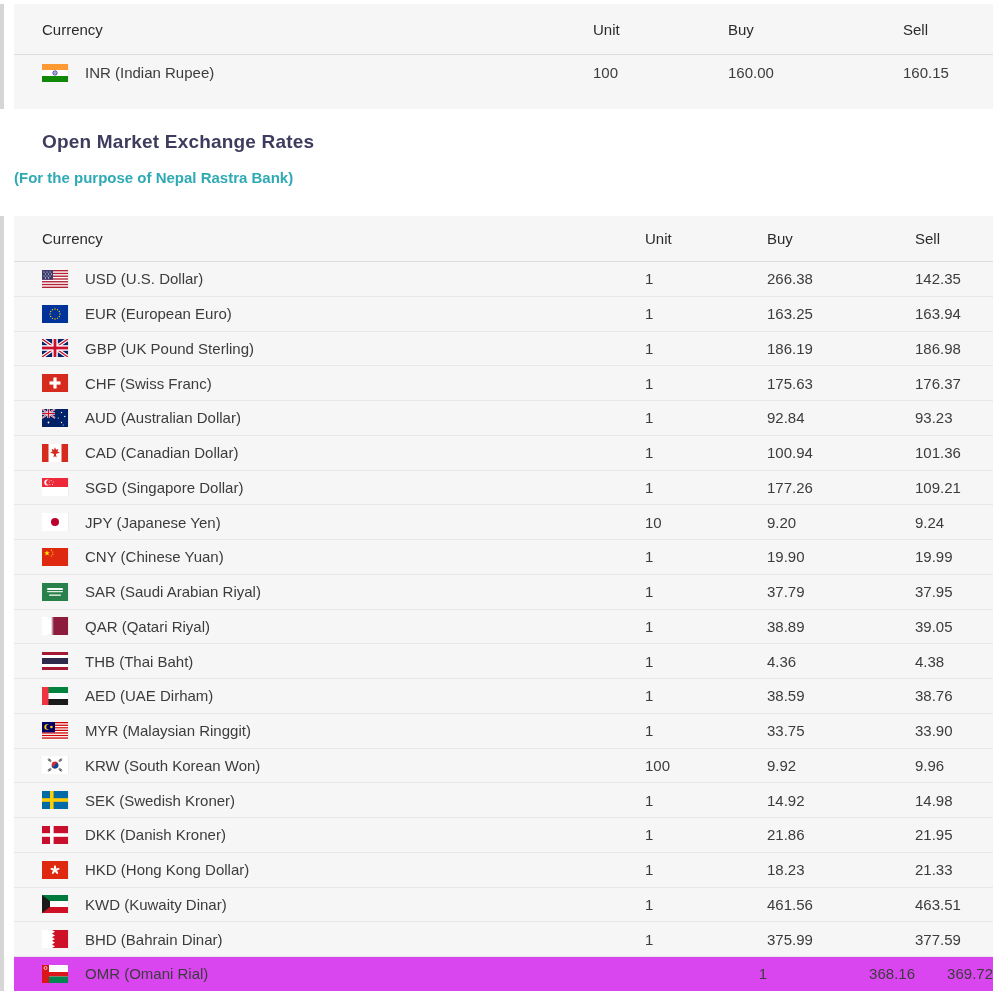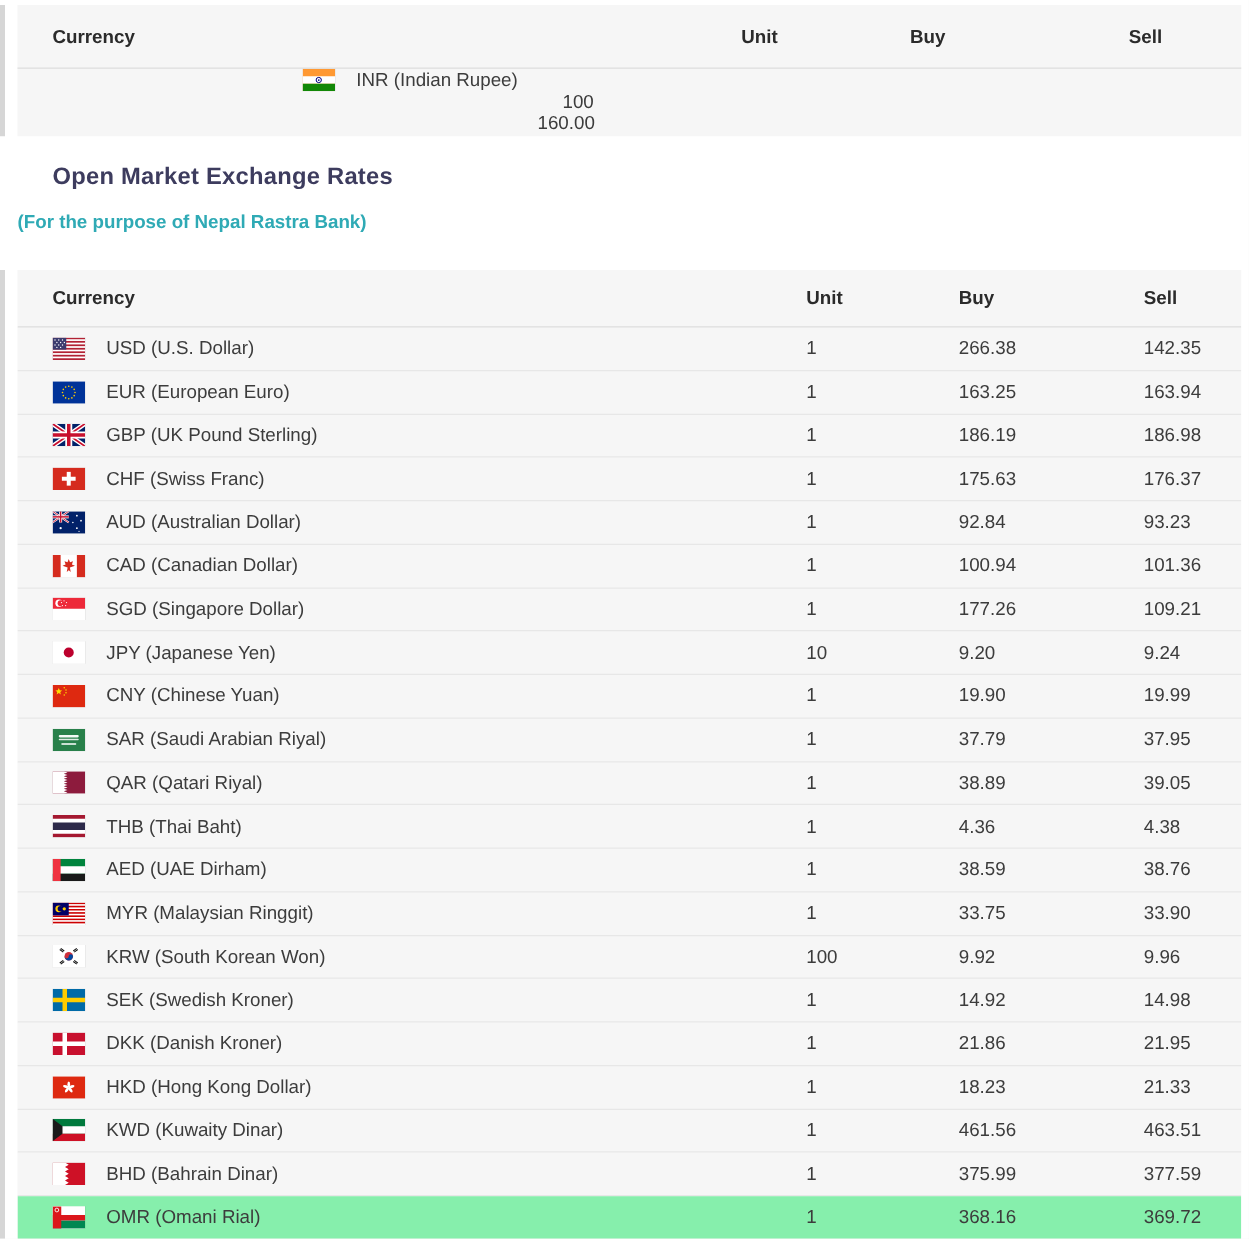--- a/index.html
+++ b/index.html
@@ -9,30 +9,30 @@
     font-family:"Liberation Sans","DejaVu Sans",sans-serif;
     -webkit-font-smoothing:antialiased;
   }
   .edge-strip{position:absolute;left:0;width:4px;background:#d6d6d6;}
   #strip1{top:4px;height:105px;}
   #strip2{top:216px;height:775px;}
   .card{position:absolute;left:14px;width:979px;background:#f6f6f6;}
   #card1{top:4px;height:105px;}
   #card2{top:216px;height:775px;overflow:hidden;}
   .thead{display:flex;align-items:center;padding-left:28px;
-         font-weight:bold;font-size:15px;color:#2b2b2b;
+         font-weight:normal;font-size:15px;color:#2b2b2b;
          border-bottom:1px solid #dddddd;box-sizing:border-box;}
   #card1 .thead{height:51px;}
   #card2 .thead{height:46px;}
   .row{display:flex;align-items:center;padding-left:28px;
        font-size:15px;color:#3c3c3c;
        border-bottom:1px solid #e7e7e7;box-sizing:border-box;}
-  #card1 .row{height:35px;border-bottom:none;flex-direction:column;}
+  #card1 .row{height:35px;border-bottom:none;}
   #card2 .row{height:34.75px;}
-  .row.highlight{background:#86efac;}
+  .row.highlight{background:#d946ef;text-align:right;}
   
   .t1 .c-currency{width:551px;}
   .t1 .c-unit{width:135px;}
   .t1 .c-buy{width:175px;}
   
   .t2 .c-currency{width:603px;}
   .t2 .c-unit{width:122px;}
   .t2 .c-buy{width:148px;}
   .c-currency,.c-unit,.c-buy,.c-sell{flex:none;white-space:nowrap;overflow:hidden;}
   .c-sell{flex:1;}

